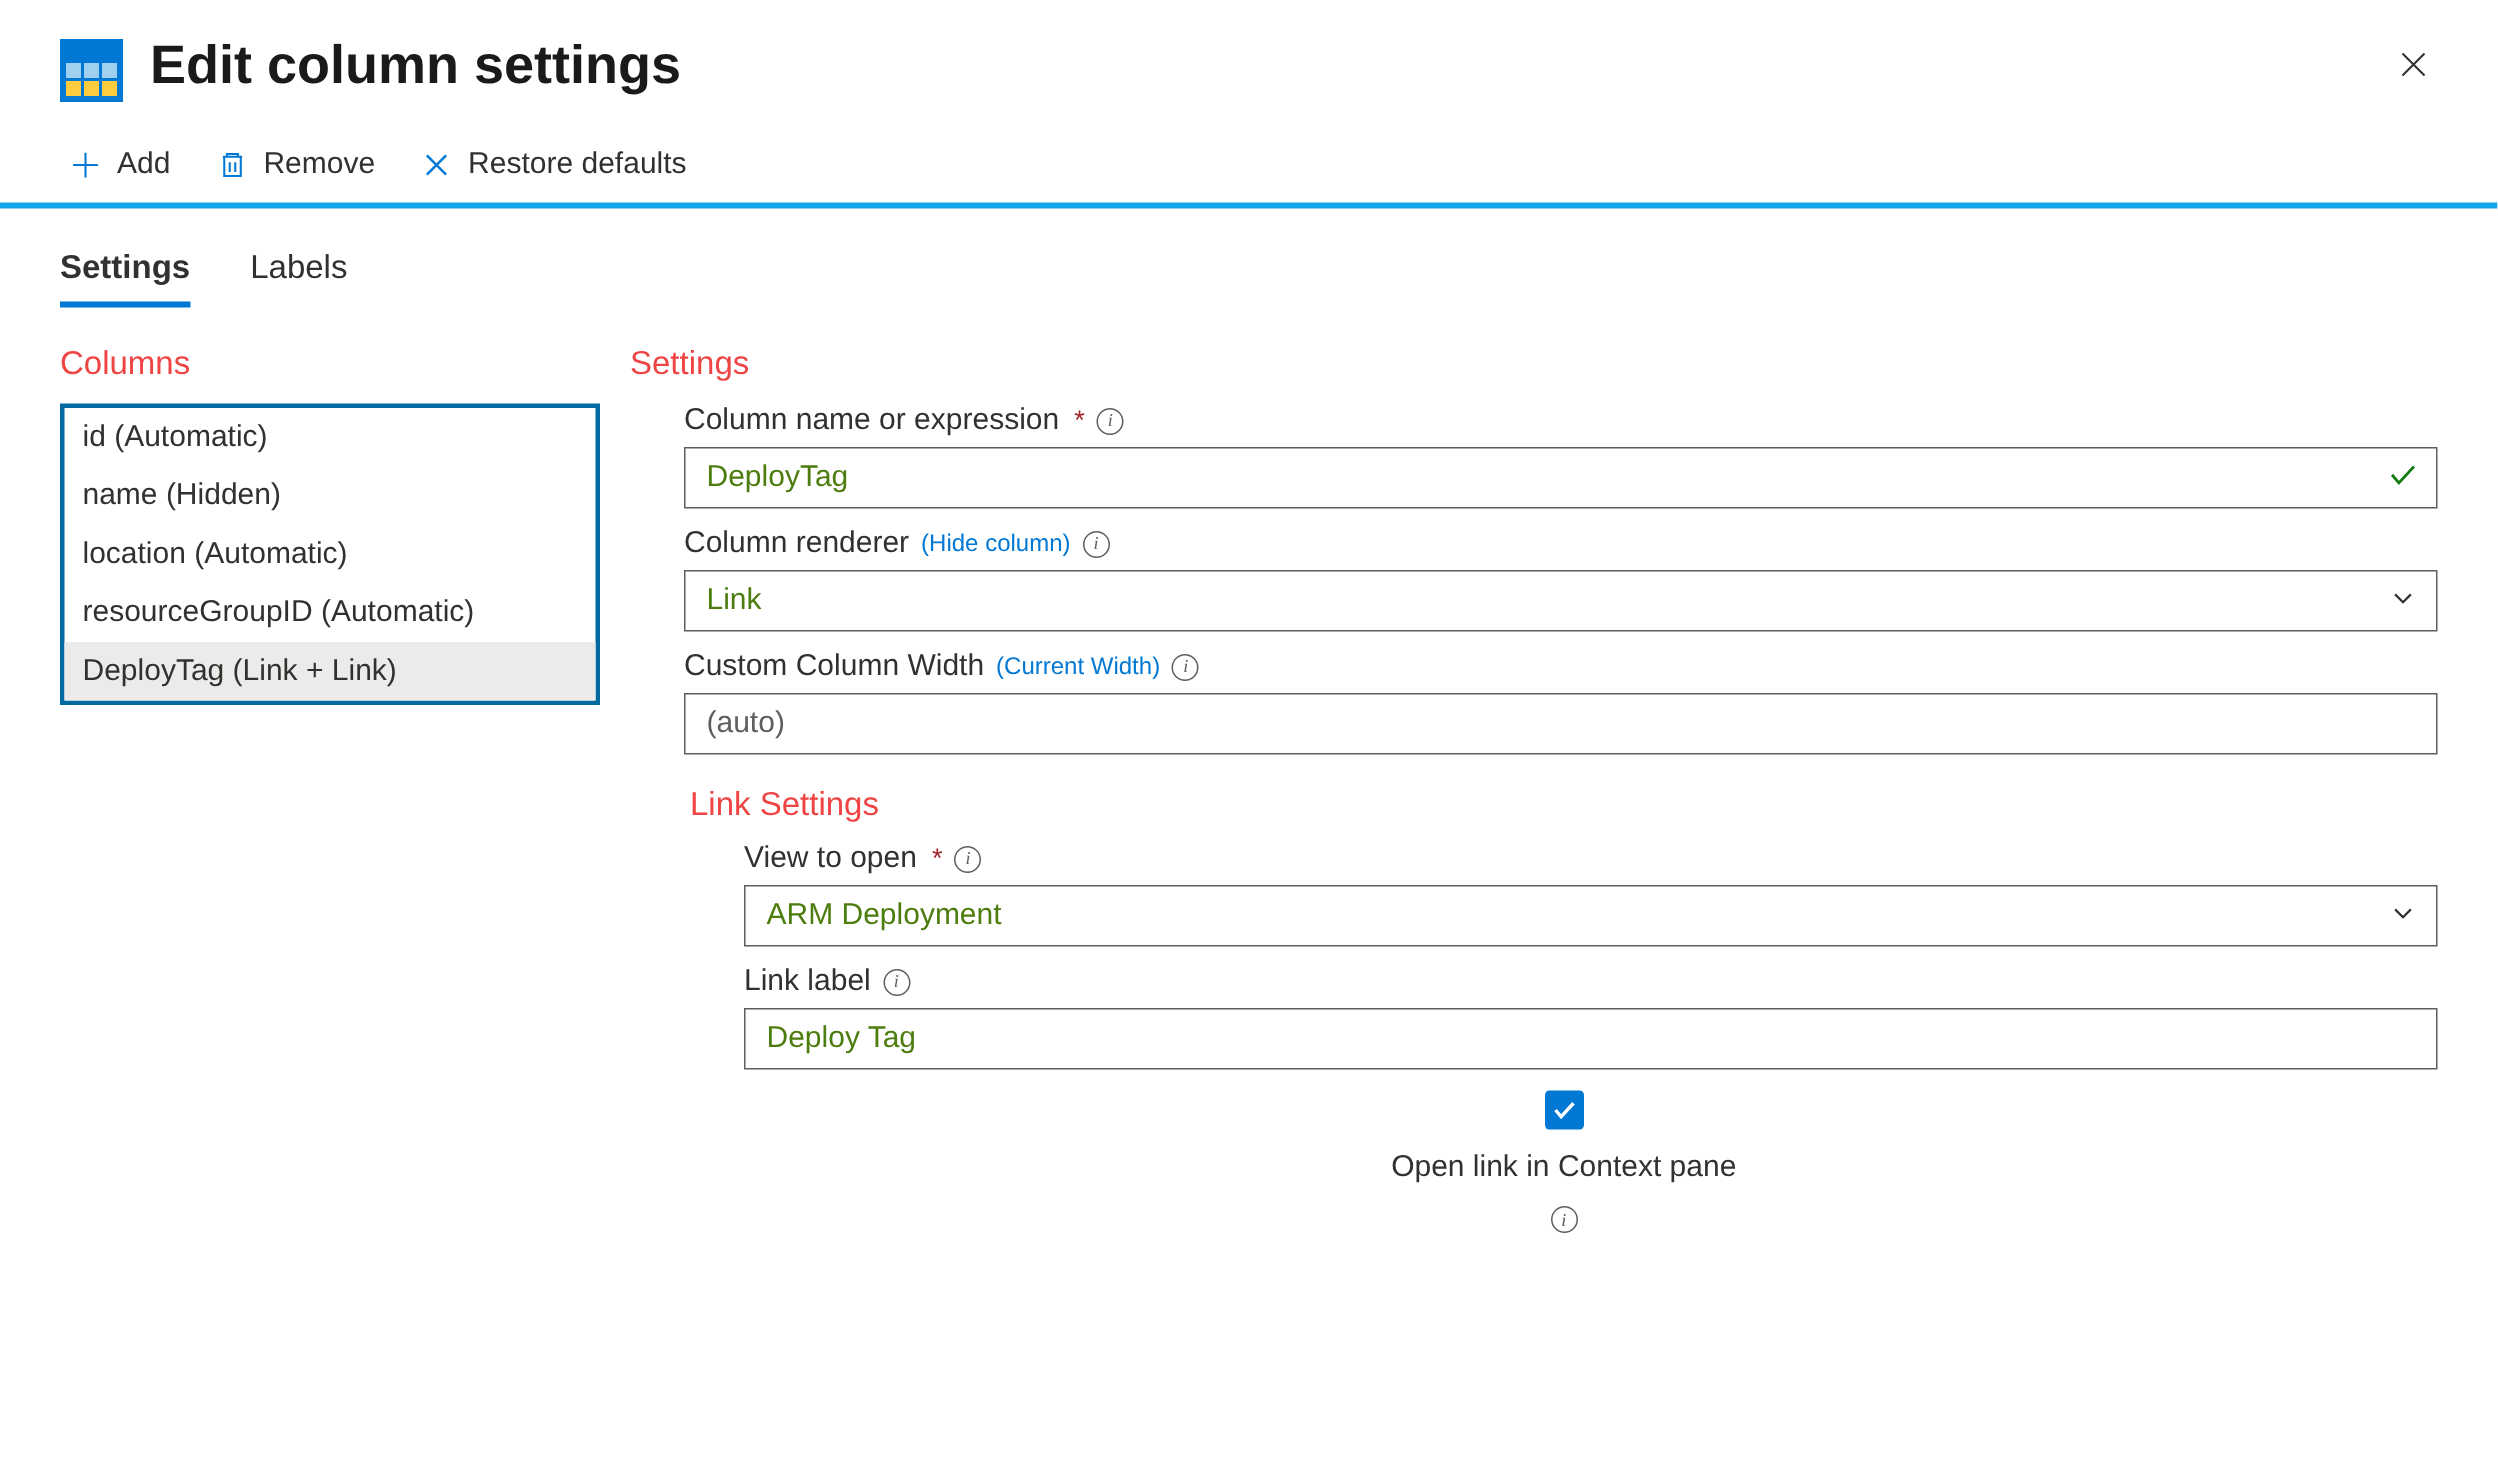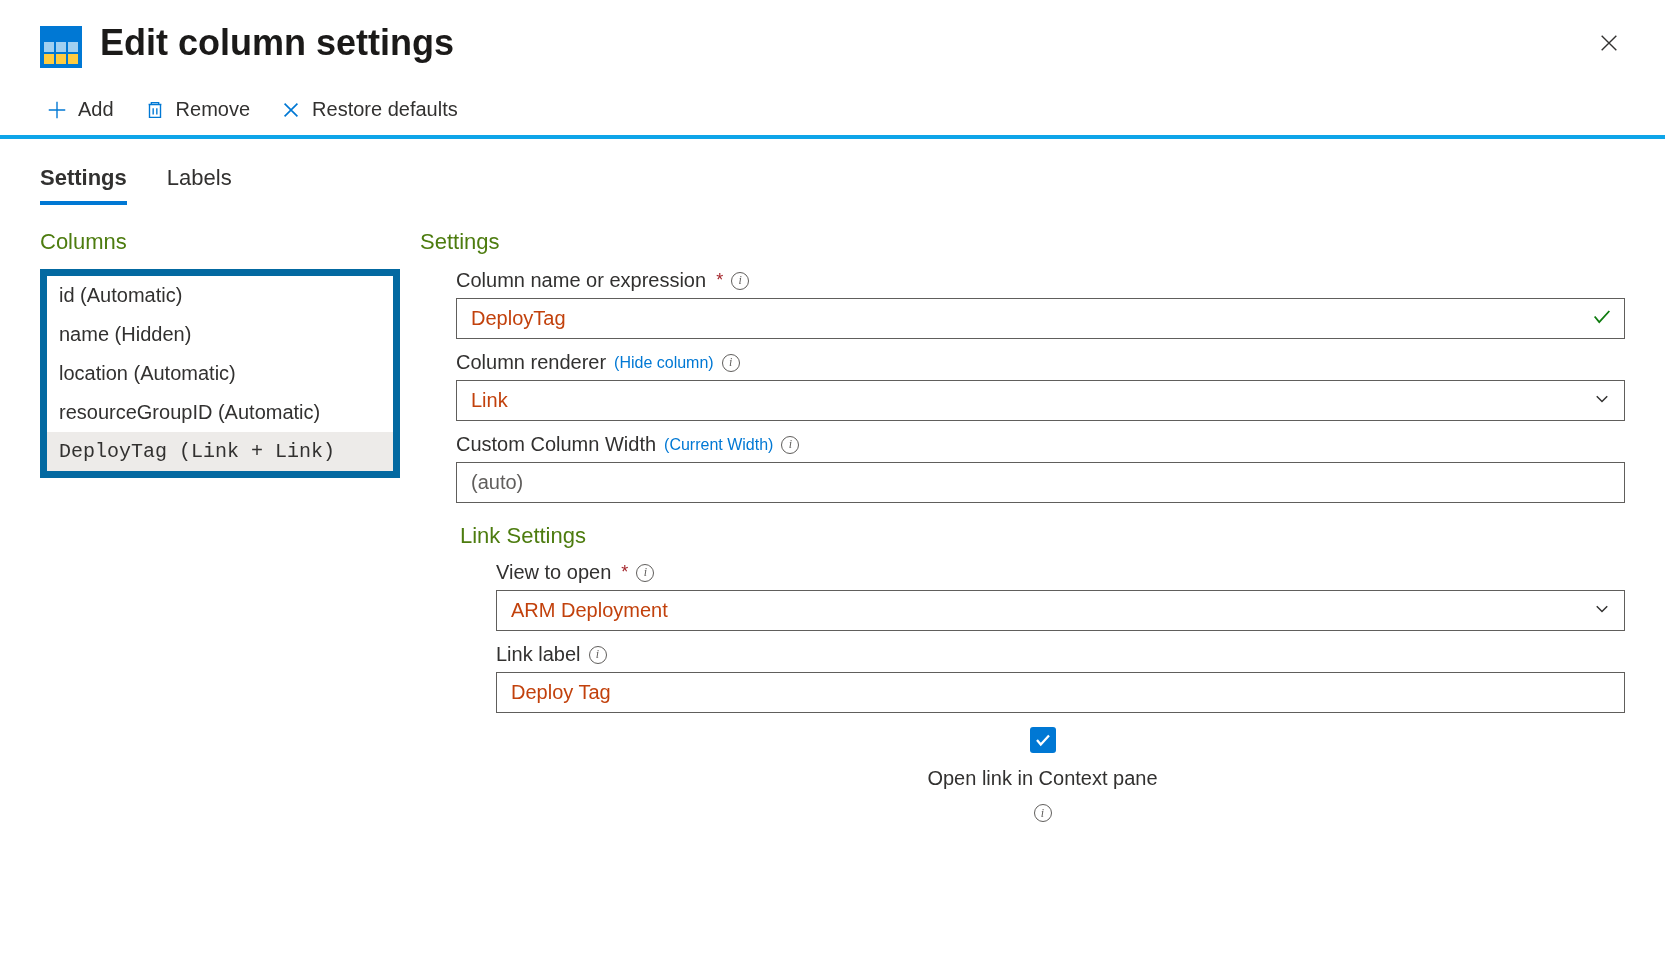--- a/index.html
+++ b/index.html
@@ -90,33 +90,32 @@
       display: flex;
       padding: 24px 40px 40px 40px;
       gap: 20px;
     }
     .left-col { width: 360px; flex-shrink: 0; }
     .right-col { flex: 1; }
     .section-heading {
       font-size: 22px;
       font-weight: 400;
       margin-bottom: 14px;
-      color: #4d7c0f;
+      color: #ef4444;
     }
     .columns-list {
-      border: 7px solid #0369a1;
+      border: 3px solid #0369a1;
     }
     .column-item {
       padding: 8px 12px;
       font-size: 20px;
       cursor: pointer;
     }
     .column-item.selected {
       background: #edebe9;
-      font-family: Liberation Mono, monospace;
     }
     .form-group { margin-bottom: 12px; margin-left: 36px; }
     .form-label-row {
       display: flex;
       align-items: center;
       gap: 8px;
       margin-bottom: 6px;
     }
     .form-label {
       font-size: 20px;
@@ -145,21 +144,21 @@
       position: relative;
       width: 100%;
     }
     .text-input, .select-input {
       width: 100%;
       border: 1px solid #605e5c;
       padding: 8px 14px;
       font-size: 20px;
       font-family: inherit;
       background: #fff;
-      color: #c2410c;
+      color: #4d7c0f;
     }
     .text-input::placeholder { color: #605e5c; }
     .input-check {
       position: absolute;
       right: 12px;
       top: 50%;
       transform: translateY(-50%);
       color: #107c10;
     }
     .input-check svg { width: 22px; height: 22px; }

